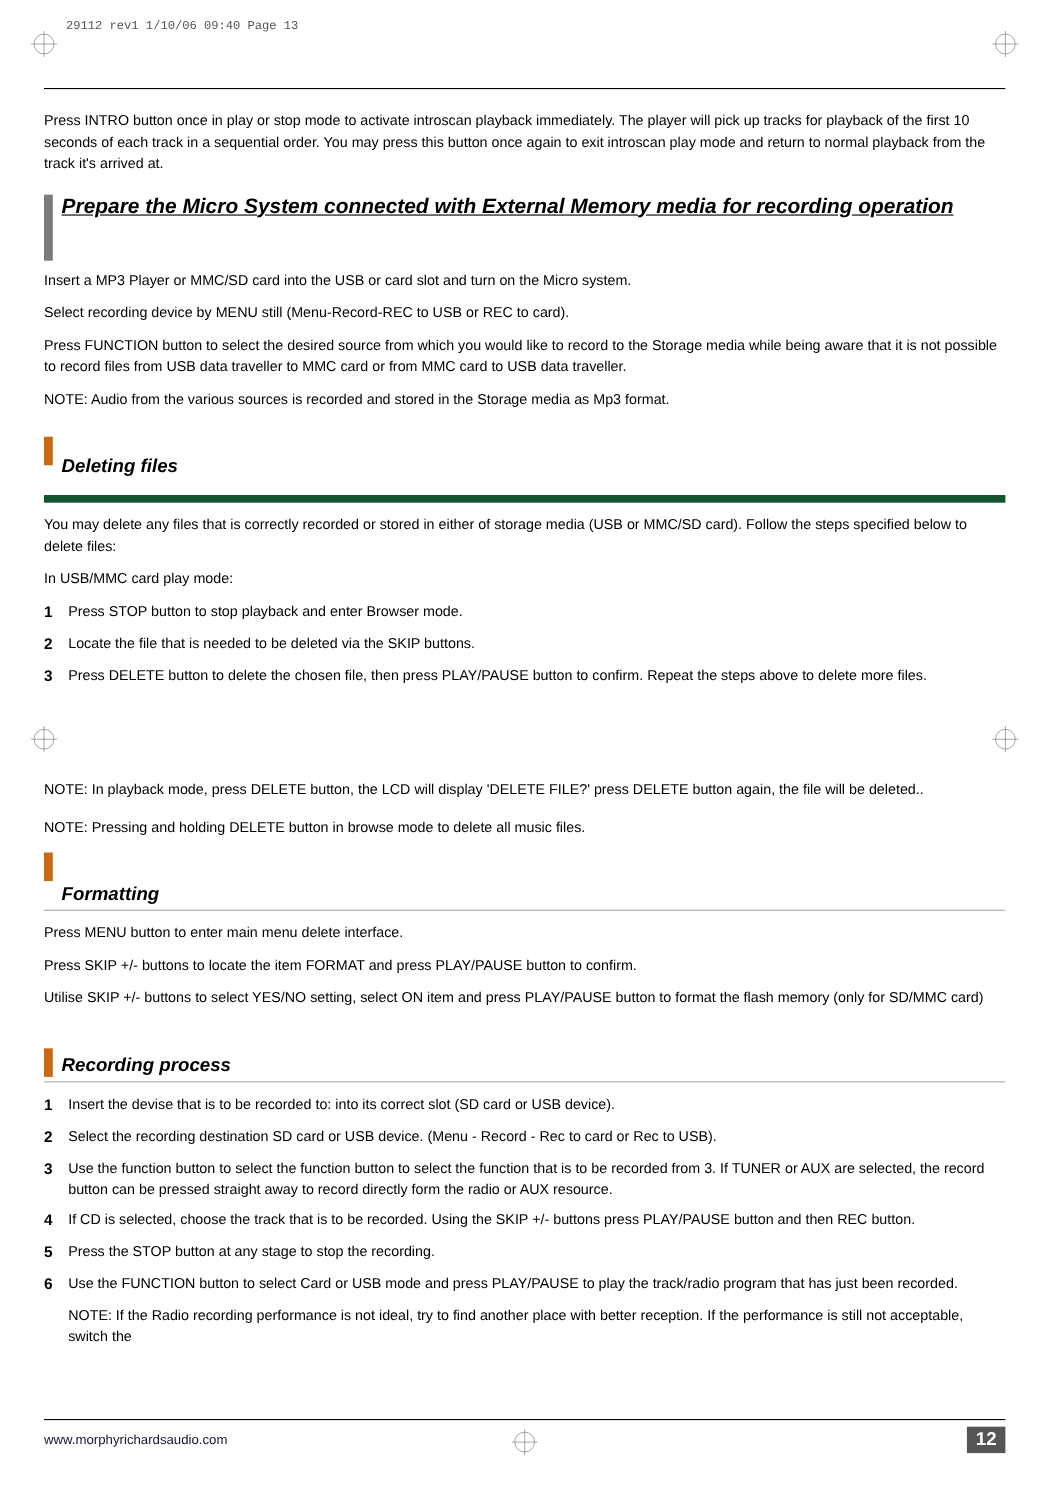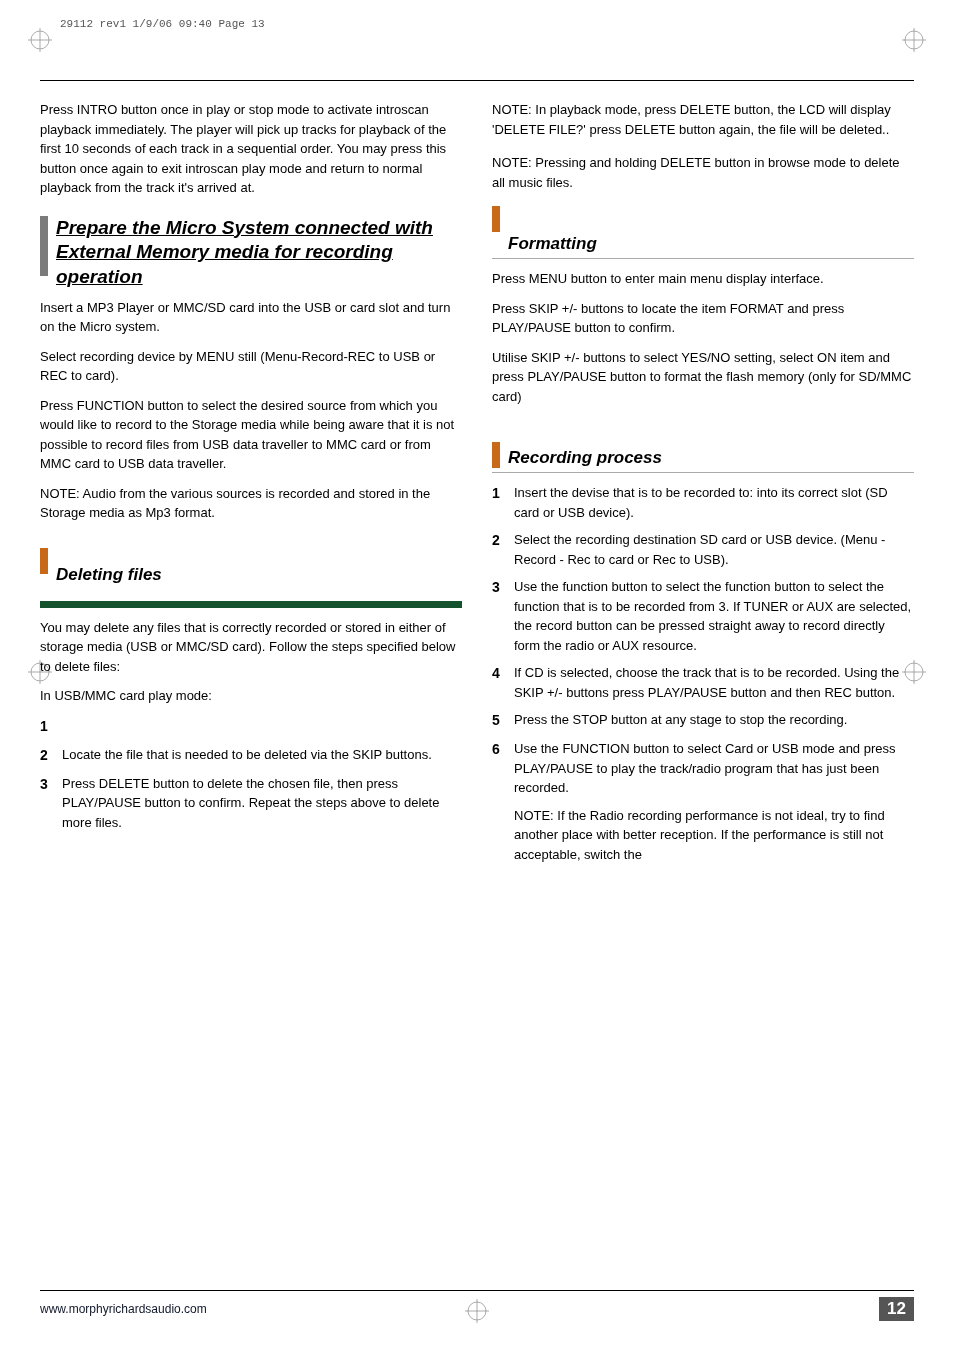--- a/index.html
+++ b/index.html
@@ -79,20 +79,21 @@
     }
     
     .content-area {
       position: absolute;
       top: 90px;
       bottom: 75px;
       left: 40px;
       right: 40px;
       display: flex;
       gap: 30px;
+      flex-direction: column;
     }
     .col-left {
       flex: 1;
       padding-top: 10px;
     }
     .col-right {
       flex: 1;
       padding-top: 10px;
     }
     
@@ -162,21 +163,21 @@
       font-style: italic;
       margin-top: 28px;
     }
   </style>
 </head>
 <body>
 
 <div class="page-container">
 
   <div class="print-header">
-    <span>29112  rev1   1/9/06   09:40   Page 13</span>
+    <span>29112  rev1   1/10/06   09:40   Page 13</span>
   </div>
 
   <div class="reg-mark" style="top:28px;left:28px;">
     <svg viewBox="0 0 24 24">
         <circle cx="12" cy="12" r="9" fill="none" stroke="#888" stroke-width="0.7"></circle>
         <line x1="12" y1="0" x2="12" y2="24" stroke="#888" stroke-width="0.7"></line>
         <line x1="0" y1="12" x2="24" y2="12" stroke="#888" stroke-width="0.7"></line>
       </svg>
   </div>
 
@@ -241,20 +242,21 @@
         <div style="width:8px;height:26px;background:#c8691a;margin-right:8px;flex-shrink:0;"></div>
         <div class="right-section-title">Deleting files</div>
       </div>
 
       <div class="section-body">You may delete any files that is correctly recorded or stored in either of storage media (USB or MMC/SD card). Follow  the steps specified below to delete files:</div>
       <div class="section-body">In USB/MMC card play mode:</div>
 
       <ul class="numbered-list">
         <li>
           <span class="num">1</span>
+          <span class="num-text">Press STOP button to stop playback and enter Browser mode.</span>
         </li>
         <li>
           <span class="num">2</span>
           <span class="num-text">Locate the file that is needed to be deleted via the  SKIP buttons.</span>
         </li>
         <li>
           <span class="num">3</span>
           <span class="num-text">Press DELETE button to delete the chosen file, then press PLAY/PAUSE button to confirm. Repeat the steps above to delete more files.</span>
         </li>
       </ul>
@@ -264,21 +266,21 @@
     <div class="col-right">
 
       <div class="note-block">NOTE: In playback mode, press DELETE button, the LCD will display 'DELETE FILE?' press DELETE button again, the file will be deleted..</div>
       <div class="note-block">NOTE: Pressing and holding DELETE button in browse mode to delete all music files.</div>
 
       <div style="border-bottom:1px solid #aaa;padding-bottom:4px;margin-bottom:10px;margin-top:10px;display:flex;align-items:flex-start;">
         <div style="width:8px;height:26px;background:#c8691a;margin-right:8px;flex-shrink:0;"></div>
         <div class="right-section-title">Formatting</div>
       </div>
 
-      <div class="section-body">Press MENU button to enter main menu display interface.</div>
+      <div class="section-body">Press MENU button to enter main menu delete interface.</div>
       <div class="section-body">Press SKIP +/- buttons to locate the item FORMAT and press PLAY/PAUSE button to confirm.</div>
       <div class="section-body">Utilise SKIP +/- buttons to select YES/NO setting, select ON item and press PLAY/PAUSE button to format the flash memory (only for SD/MMC card)</div>
 
       <div style="border-bottom:1px solid #aaa;padding-bottom:4px;margin-bottom:10px;margin-top:14px;display:flex;align-items:flex-end;">
         <div style="width:8px;height:26px;background:#c8691a;margin-right:8px;flex-shrink:0;"></div>
         <div class="right-section-title">Recording process</div>
       </div>
 
       <ul class="numbered-list">
         <li>

